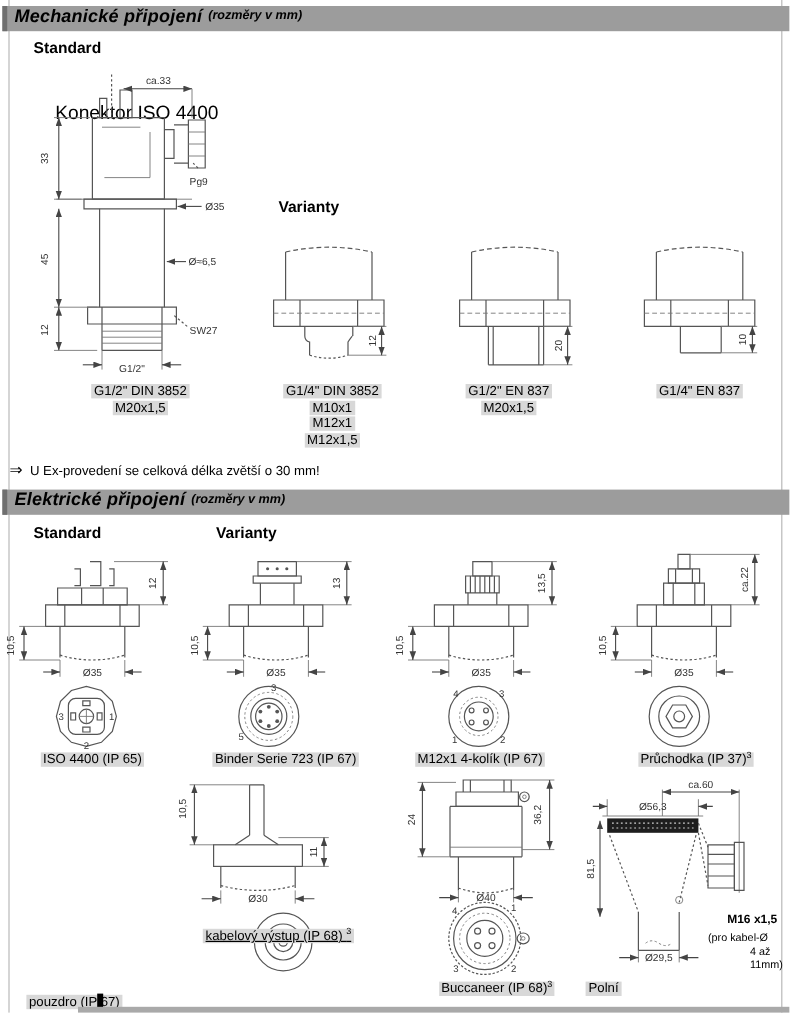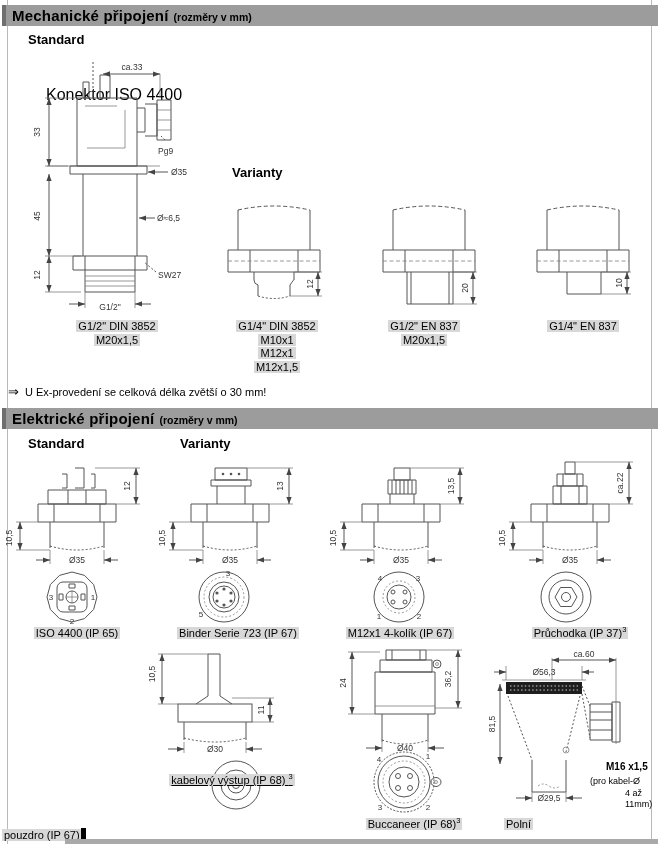--- a/index.html
+++ b/index.html
@@ -2,21 +2,21 @@
 <html><head>
 <meta charset="utf-8">
 <style>
   html,body{margin:0;padding:0;}
   body{width:658px;height:844px;position:relative;background:#fff;
        font-family:"Liberation Sans",sans-serif;color:#000;overflow:hidden;}
   #page{position:absolute;inset:0;background:#fff;}
   .pborder{position:absolute;left:7px;right:6px;top:0;bottom:0;
            border-left:1px solid #b9b9b9;border-right:1px solid #b9b9b9;}
   .hdr{position:absolute;left:2px;right:0;height:21px;background:#9c9c9c;
-       border-left:4px solid #6f6f6f;display:flex;align-items:center;padding-left:6px;box-sizing:border-box;}
+       border-left:4px solid #6f6f6f;display:flex;padding-left:6px;box-sizing:border-box;font-style:italic;}
   .hdr .t{font-size:15px;font-weight:bold;letter-spacing:.2px;}
   .hdr .sfx{font-size:10.5px;font-weight:bold;margin-left:5px;padding-top:2px;}
   .sec{position:absolute;font-size:13px;font-weight:bold;}
   .sub{position:absolute;font-size:16px;margin-top:40px;}
   .note{position:absolute;font-size:11px;}
   .note .arr{font-size:13px;margin-right:6px;}
   .collbl{position:absolute;text-align:center;font-size:11px;line-height:13.5px;}
   .hl{background:#d8d8d8;padding:0 2px;}
   sup{font-size:7.5px;vertical-align:super;line-height:0;}
   .glandlbl{position:absolute;font-size:10px;font-weight:bold;}
@@ -417,22 +417,22 @@
     <line class="dim" x1="90" y1="152" x2="74" y2="152" marker-end="url(#ar)"></line>
     <text class="mid" x="57" y="155">Ø29,5</text>
     <path class="ln dash2" d="M90,40 L98,60 M90,48 L98,92"></path>
     <path class="ln" d="M98,58 h22 v36 h-22 z M98,66 h22 M98,74 h22 M98,84 h22"></path>
     <path class="ln" d="M120,56 h8 v40 h-8 z"></path>
   </svg>
   <div class="glandlbl" style="left:606px;top:761px;">M16 x1,5</div>
   <div class="glandnote" style="left:590px;top:776px;">(pro kabel-Ø</div>
   <div class="glandnote" style="left:625px;top:788px;">4 až 11mm)</div>
 
-  <div class="collbl" style="left:473px;top:818px;width:60px;text-align:right;">
+  <div class="collbl" style="left:473px;top:818px;width:60px;text-align:center;">
     <span class="hl">Polní</span>
   </div>
-  <div class="collbl" style="left:2px;top:829px;width:120px;text-align:left;">
+  <div class="collbl" style="left:2px;top:829px;width:120px;text-align:center;">
     <span class="hl">pouzdro (IP 67)</span>
   </div>
   <div class="cursor" style="left:81px;top:828px;"></div>
 
   <div class="botbar" style="left:65px;top:839px;width:593px;height:5px;"></div>
 </div>
 
 </body></html>

